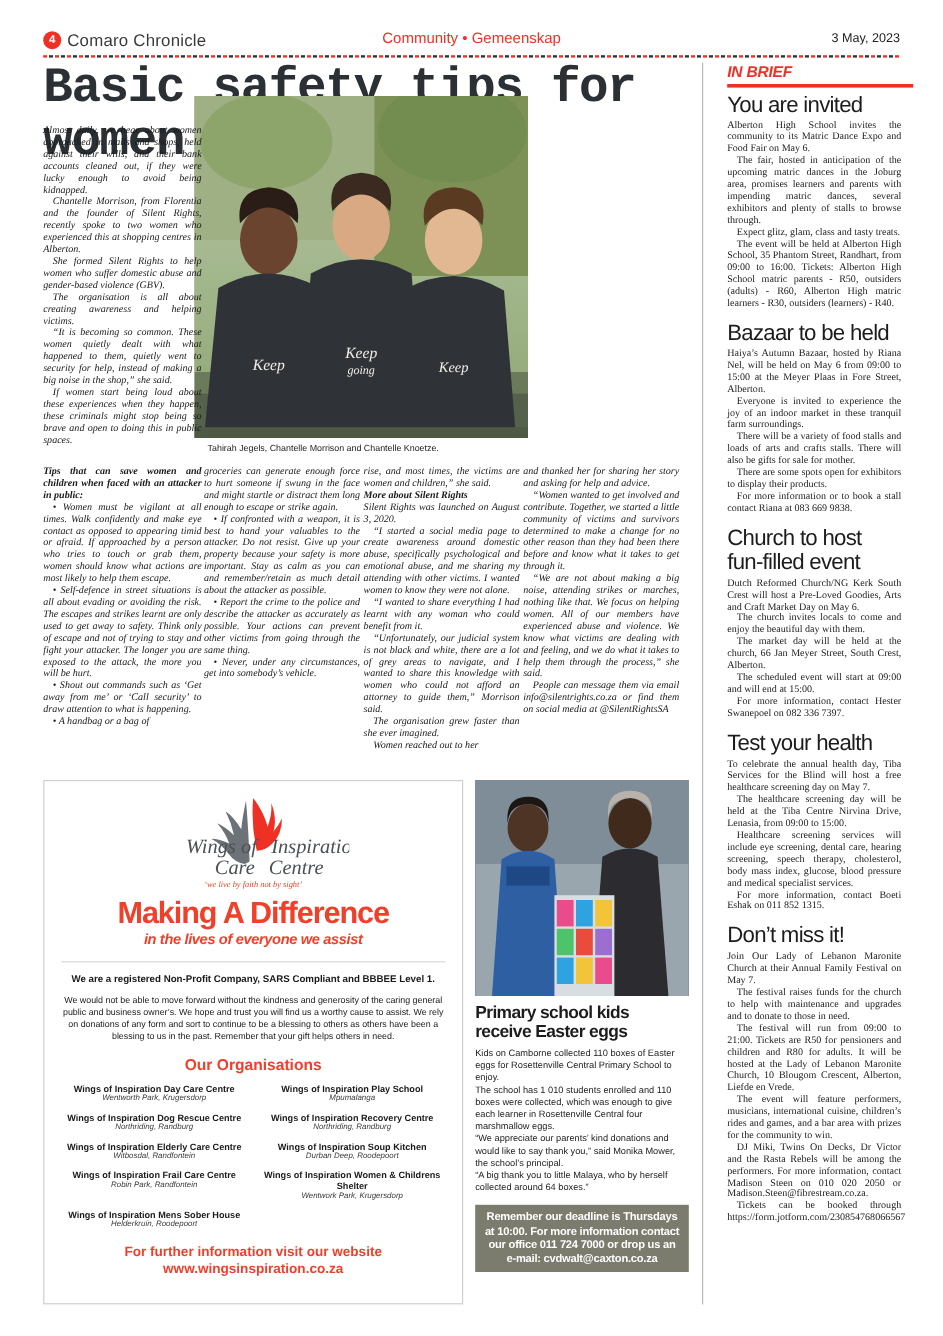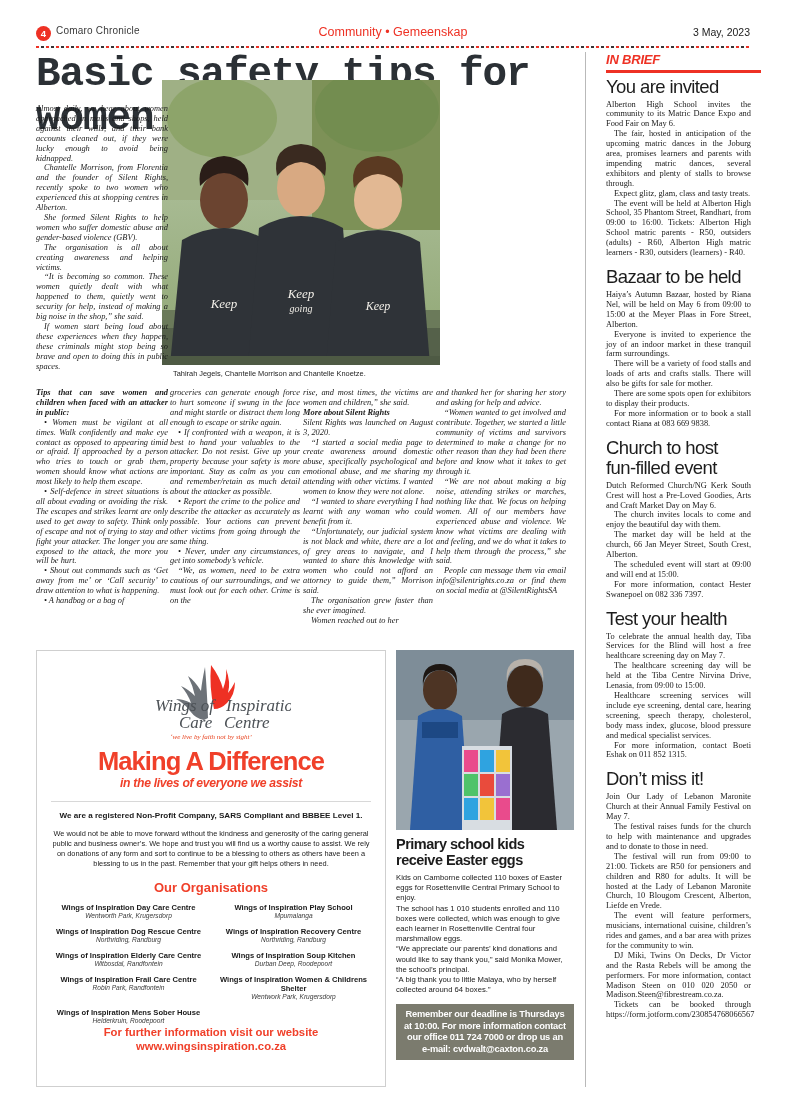--- a/index.html
+++ b/index.html
@@ -32,21 +32,21 @@
     width: 15px; height: 15px; border-radius: 50%;
     background: #ee3124; color: #fff;
     font-family: "Liberation Sans", sans-serif;
     font-size: 9.5px; font-weight: bold;
     display: flex; align-items: center; justify-content: center;
     line-height: 1;
   }
   .masthead-title {
     position: absolute; left: 20px; top: 0px;
     font-family: "Liberation Sans", sans-serif;
-    font-size: 10px; color: #3a3a3a; letter-spacing: .2px;
+    font-size: 14px; color: #3a3a3a; letter-spacing: .2px;
   }
   .masthead-center {
     position: absolute; left: 0; right: 0; top: 0px;
     text-align: center;
     font-family: "Liberation Sans", sans-serif;
     font-size: 12.5px; color: #ee3124;
   }
   .masthead-date {
     position: absolute; right: 0; top: 1px;
     font-family: "Liberation Sans", sans-serif;
@@ -199,21 +199,21 @@
   }
   .org-loc {
     font-family: "Liberation Sans", sans-serif;
     font-style: italic; font-size: 6.6px;
     color: #3a3a3a; line-height: 8px;
   }
   .ad-foot {
     font-family: "Liberation Sans", sans-serif;
     font-weight: bold; font-size: 11.3px;
     color: #f0402a; text-align: center;
-    line-height: 14px; 
+    line-height: 14px; margin-top: 12px;
   }
 
   
   .story2 {
     position: absolute;
     left: 396px; top: 650px; width: 178px;
   }
   .story2-photo {
     width: 178px; height: 180px;
     background: #5a6b7d; overflow: hidden; position: relative;
@@ -309,21 +309,20 @@
     <p>• Self-defence in street situations is all about evading or avoiding the risk. The escapes and strikes learnt are only used to get away to safety. Think only of escape and not of trying to stay and fight your attacker. The longer you are exposed to the attack, the more you will be hurt.</p>
     <p>• Shout out commands such as ‘Get away from me’ or ‘Call security’ to draw attention to what is happening.</p>
     <p>• A handbag or a bag of</p>
   </div>
 
   <div class="art-col" id="col2">
     <p class="noind">groceries can generate enough force to hurt someone if swung in the face and might startle or distract them long enough to escape or strike again.</p>
     <p>• If confronted with a weapon, it is best to hand your valuables to the attacker. Do not resist. Give up your property because your safety is more important. Stay as calm as you can and remember/retain as much detail about the attacker as possible.</p>
     <p>• Report the crime to the police and describe the attacker as accurately as possible. Your actions can prevent other victims from going through the same thing.</p>
     <p>• Never, under any circumstances, get into somebody’s vehicle.</p>
-    <p>“We, as women, need to be extra cautious of our surroundings, and we must look out for each other. Crime is on the</p>
   </div>
 
   <div class="art-col" id="col3">
     <p class="noind">rise, and most times, the victims are women and children,” she said.</p>
     <p class="sub">More about Silent Rights</p>
     <p class="noind">Silent Rights was launched on August 3, 2020.</p>
     <p>“I started a social media page to create awareness around domestic abuse, specifically psychological and emotional abuse, and me sharing my attending with other victims. I wanted women to know they were not alone.</p>
     <p>“I wanted to share everything I had learnt with any woman who could benefit from it.</p>
     <p>“Unfortunately, our judicial system is not black and white, there are a lot of grey areas to navigate, and I wanted to share this knowledge with women who could not afford an attorney to guide them,” Morrison said.</p>
     <p>The organisation grew faster than she ever imagined.</p>

